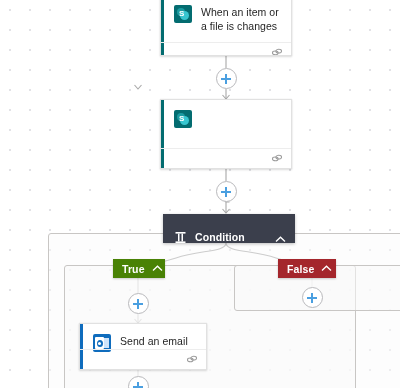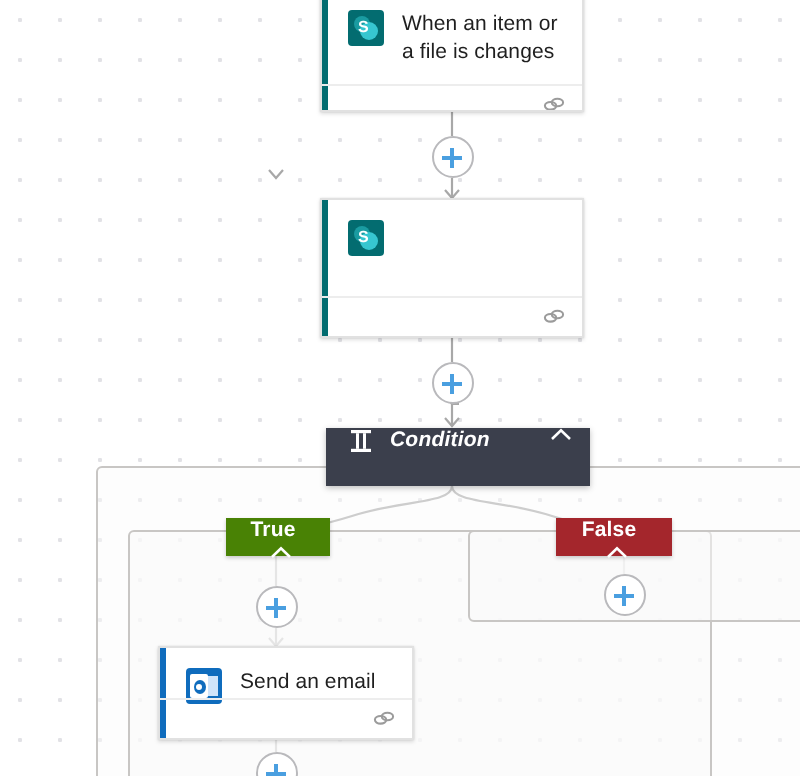--- a/index.html
+++ b/index.html
@@ -120,24 +120,23 @@
     position: absolute; left: 10px; top: 4px;
     width: 6px; height: 10px; background: #cfe4fa;
   }
 
   
   #condition-card {
     position: absolute;
     background: #3b3f4c;
     box-shadow: 0 1px 3px rgba(0,0,0,0.25);
     display: flex;
-    align-items: flex-start;
+    align-items: flex-end;
     box-sizing: border-box;
     padding: 0 9px 0 11px;
-    font-style: italic;
   }
   #condition-card .cond-icon {
     width: 13px; height: 13px;
     position: relative;
     margin-right: 8px;
     flex: 0 0 13px;
   }
   #condition-card .cond-label {
     font-size: 10.5px;
     font-weight: bold;
@@ -175,21 +174,21 @@
     box-sizing: border-box;
     box-shadow: 0 1px 2px rgba(0,0,0,0.2);
   }
   .branch-pill .pill-label {
     font-size: 10.5px;
     font-weight: bold;
     color: #ffffff;
     margin-right: 7px;
     letter-spacing: 0.1px;
   }
-  .pill-true  { background: #498205; flex-direction: column; }
+  .pill-true  { background: #498205; }
   .pill-false { background: #a4262c; }
 
   
   .plus-btn {
     position: absolute;
     width: 21px; height: 21px;
     border-radius: 50%;
     background: #ffffff;
     border: 1px solid #b9b9bc;
     box-sizing: border-box;
@@ -302,21 +301,21 @@
     </svg>
   </div>
 
   <div class="branch-pill pill-true" style="left:113px; top:259px; width:52px; height:19px;">
     <span class="pill-label">True</span>
     <svg class="chev" viewBox="0 0 11 7">
       <polyline points="1,5.5 5.5,1.2 10,5.5" fill="none" stroke="#ffffff" stroke-width="1.3"></polyline>
     </svg>
   </div>
 
-  <div class="branch-pill pill-false" style="left:278px; top:259px; width:58px; height:19px;flex-direction:column;">
+  <div class="branch-pill pill-false" style="left:278px; top:259px; width:58px; height:19px;">
     <span class="pill-label">False</span>
     <svg class="chev" viewBox="0 0 11 7">
       <polyline points="1,5.5 5.5,1.2 10,5.5" fill="none" stroke="#ffffff" stroke-width="1.3"></polyline>
     </svg>
   </div>
 
   <div class="card" id="card-send-email" style="left:79px; top:323px; width:128px; height:47px;">
     <div class="accent" style="background:#0f6cbd;"></div>
     <div class="card-body">
       <div class="card-icon ol-glyph">

